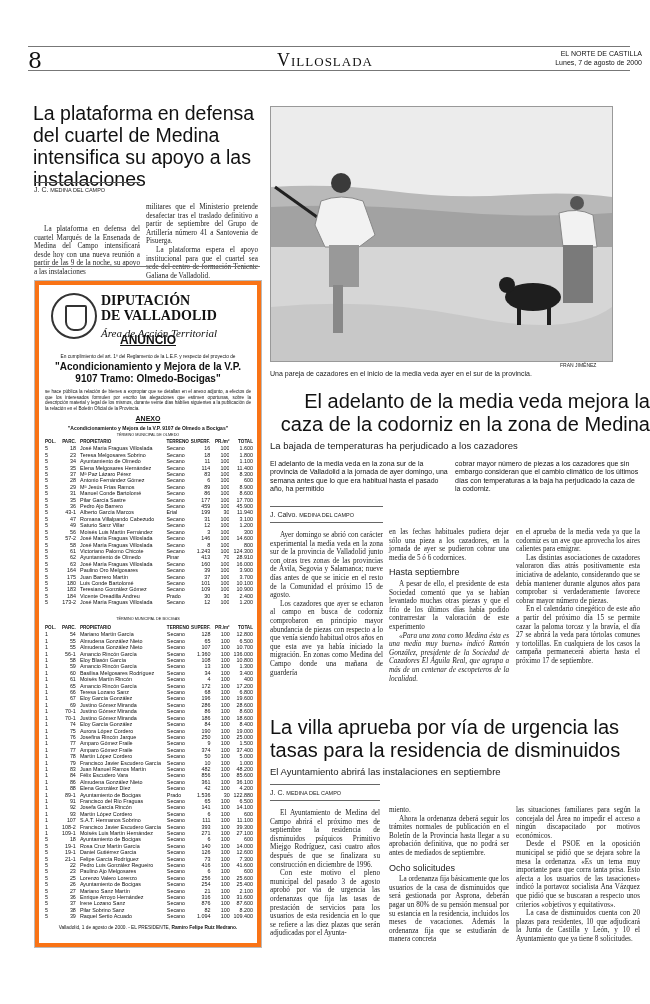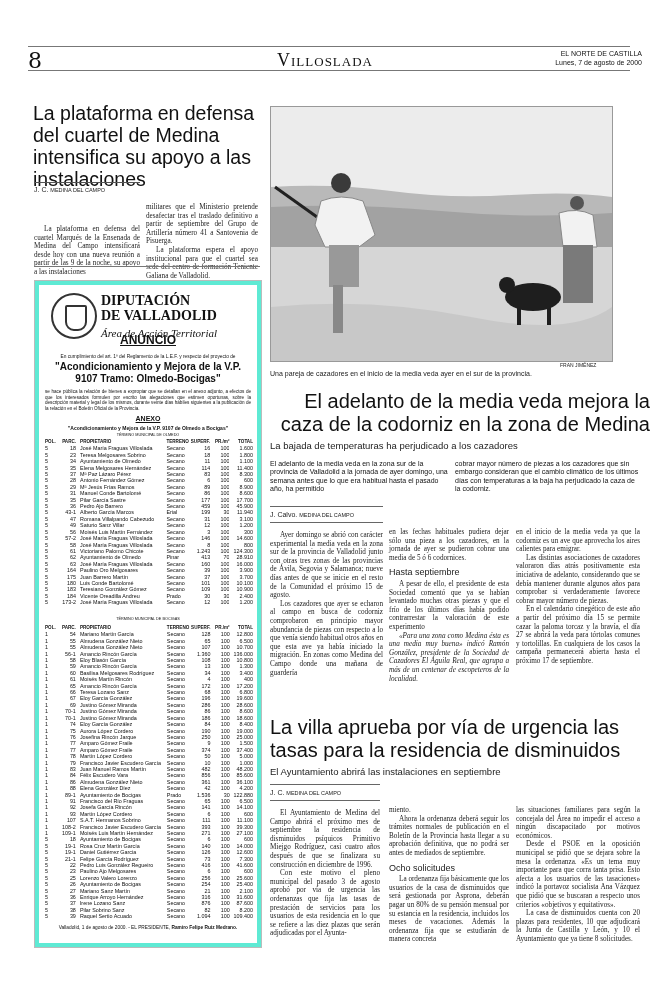--- a/index.html
+++ b/index.html
@@ -9,21 +9,21 @@
   .hdr-num{left:28px;top:46px;font-size:22px;font-family:"DejaVu Serif",serif;}
   .hdr-section{left:0;width:650px;top:50px;text-align:center;font-size:18px;font-family:"Liberation Serif",serif;letter-spacing:1px;font-variant:small-caps;}
   .hdr-paper{right:8px;top:49px;font-size:7px;font-family:"Liberation Sans",sans-serif;text-align:right;line-height:9px;}
   .headline{font-family:"Liberation Sans",sans-serif;font-weight:normal;color:#111;}
   .h1{left:33px;top:102px;width:235px;font-size:19.5px;line-height:22px;}
   .byline{font-family:"Liberation Sans",sans-serif;font-size:7px;color:#222;}
   .body-text{font-size:7.2px;line-height:8.6px;text-align:justify;color:#222;margin-top:20px;}
   .body-text p{margin:0;text-indent:10px;}
   .sub{font-family:"Liberation Sans",sans-serif;font-size:9.5px;color:#222;}
   
-  .ad{left:34px;top:280px;width:226px;height:666px;border:1px solid #bbb;background:#5eead4;}
+  .ad{left:34px;top:280px;width:226px;height:666px;border:1px solid #bbb;background:#f97316;}
   .ad-inner{position:absolute;left:4px;top:4px;right:4px;bottom:4px;background:#fff;}
   .crest{position:absolute;left:12px;top:8px;width:46px;height:46px;border-radius:50%;border:2px solid #333;box-sizing:border-box;}
   .crest:after{content:"";position:absolute;left:12px;top:10px;width:18px;height:22px;border:2px solid #333;border-radius:2px 2px 9px 9px;}
   .ad-title{position:absolute;left:62px;top:8px;font-family:"Liberation Serif",serif;font-weight:bold;font-size:14px;line-height:15px;}
   .ad-sub{position:absolute;left:62px;top:42px;font-family:"Liberation Serif",serif;font-style:italic;font-size:11px;}
   .ad-center{position:absolute;left:0;width:100%;text-align:center;font-family:"Liberation Sans",sans-serif;}
   .tbl{position:absolute;left:6px;width:208px;font-family:"Liberation Sans",sans-serif;font-size:5.4px;line-height:6.4px;border-collapse:collapse;}
   .tbl th{font-size:4.6px;text-align:left;font-weight:bold;padding:0;}
   .tbl td{padding:0;white-space:nowrap;overflow:hidden;}
   .tbl td.n,.tbl th.n{text-align:right;}
@@ -787,21 +787,21 @@
     <p>Los cazadores que ayer se echaron al campo en busca de codorniz comprobaron en principio mayor abundancia de piezas con respecto a lo que venía siendo habitual otros años en que esta ave ya había iniciado la migración. En zonas como Medina del Campo donde una mañana de guardería</p>
   </div>
 </div>
 <div class="col body-text" style="left:389px;top:508px;width:120px;">
   <p style="text-indent:0">en las fechas habituales pudiera dejar sólo una pieza a los cazadores, en la jornada de ayer se pudieron cobrar una media de 5 ó 6 codornices.</p>
   <div class="subhead">Hasta septiembre</div>
   <p>A pesar de ello, el presidente de esta Sociedad comentó que ya se habían levantado muchas otras piezas y que el frío de los últimos días había podido contrarrestar la valoración de este experimento</p>
   <p style="font-style:italic;">«Para una zona como Medina ésta es una media muy buena» indicó Ramón González, presidente de la Sociedad de Cazadores El Águila Real, que agrupa a más de un centenar de escopeteros de la localidad.</p>
 </div>
 <div class="col body-text" style="left:516px;top:508px;width:124px;">
-  <p style="text-indent:0">en el inicio de la media veda ya que la codorniz es un ave que aprovecha los aires calientes para emigrar.</p>
+  <p style="text-indent:0">en el aprueba de la media veda ya que la codorniz es un ave que aprovecha los aires calientes para emigrar.</p>
   <p>Las distintas asociaciones de cazadores valoraron días atrás positivamente esta iniciativa de adelanto, considerando que se debía mantener durante algunos años para comprobar si verdaderamente favorece cobrar mayor número de piezas.</p>
   <p>En el calendario cinegético de este año a partir del próximo día 15 se permite cazar la paloma torcaz y la bravía, el día 27 se abrirá la veda para tórtolas comunes y tortolillas. En cualquiera de los casos la campaña permanecerá abierta hasta el próximo 17 de septiembre.</p>
 </div>
 
 <div class="abs headline h3" style="top:716px;">La villa aprueba por vía de urgencia las tasas para la residencia de disminuidos</div>
 <div class="abs sub" style="left:270px;top:766px;width:380px;">El Ayuntamiento abrirá las instalaciones en septiembre</div>
 
 <div class="col" style="left:270px;top:784px;width:110px;">
   <div class="byline byline-box">
     <span>J. C.</span>

